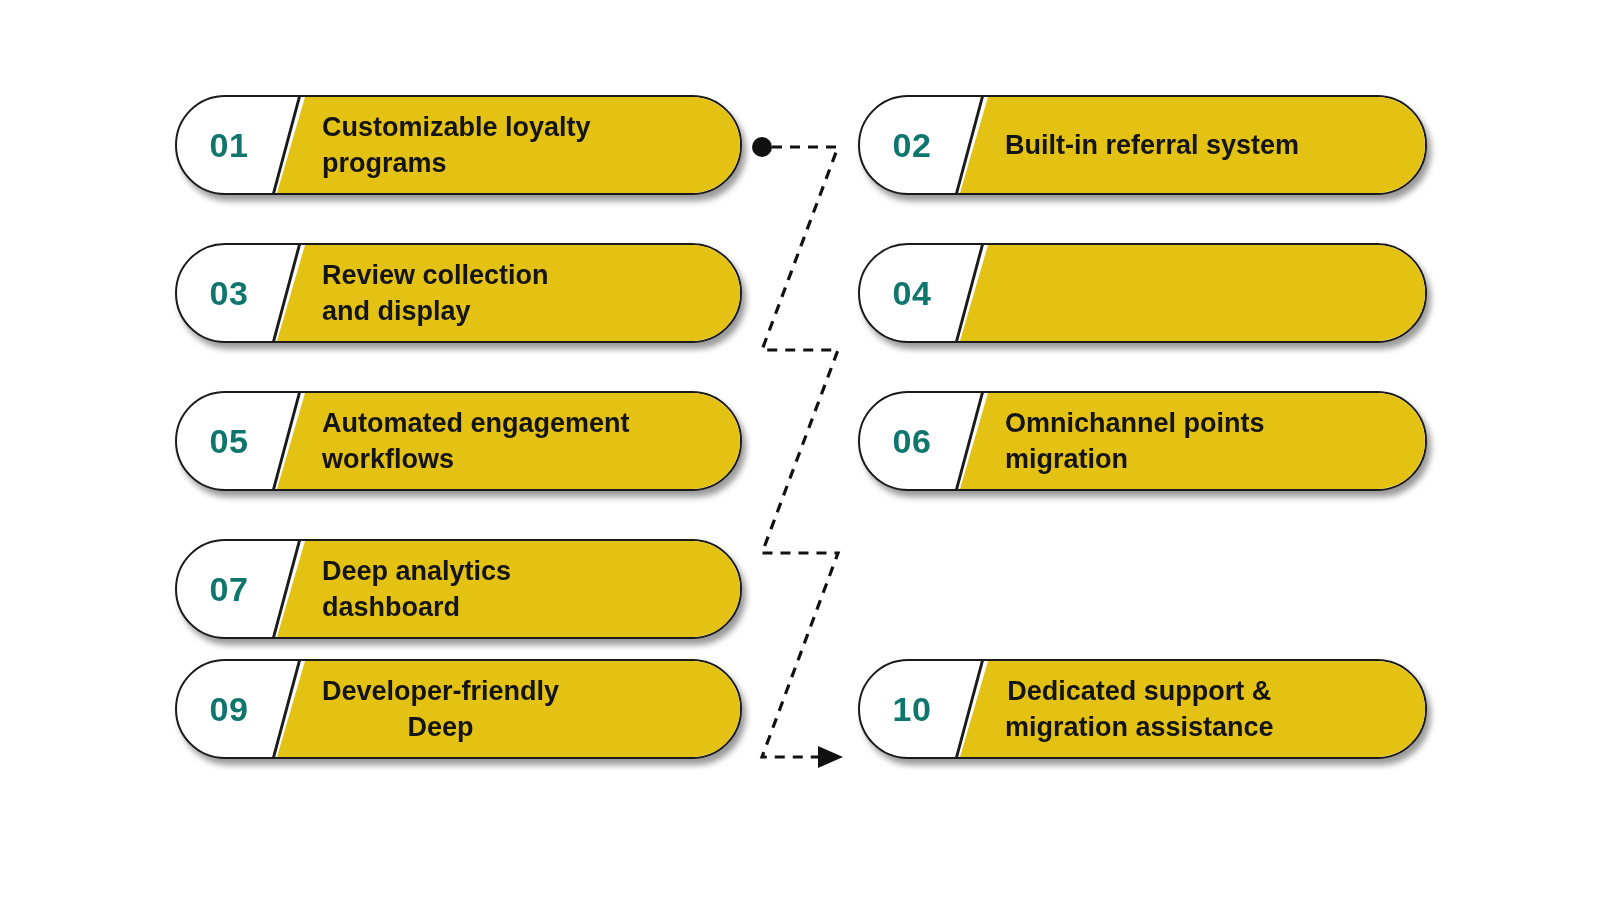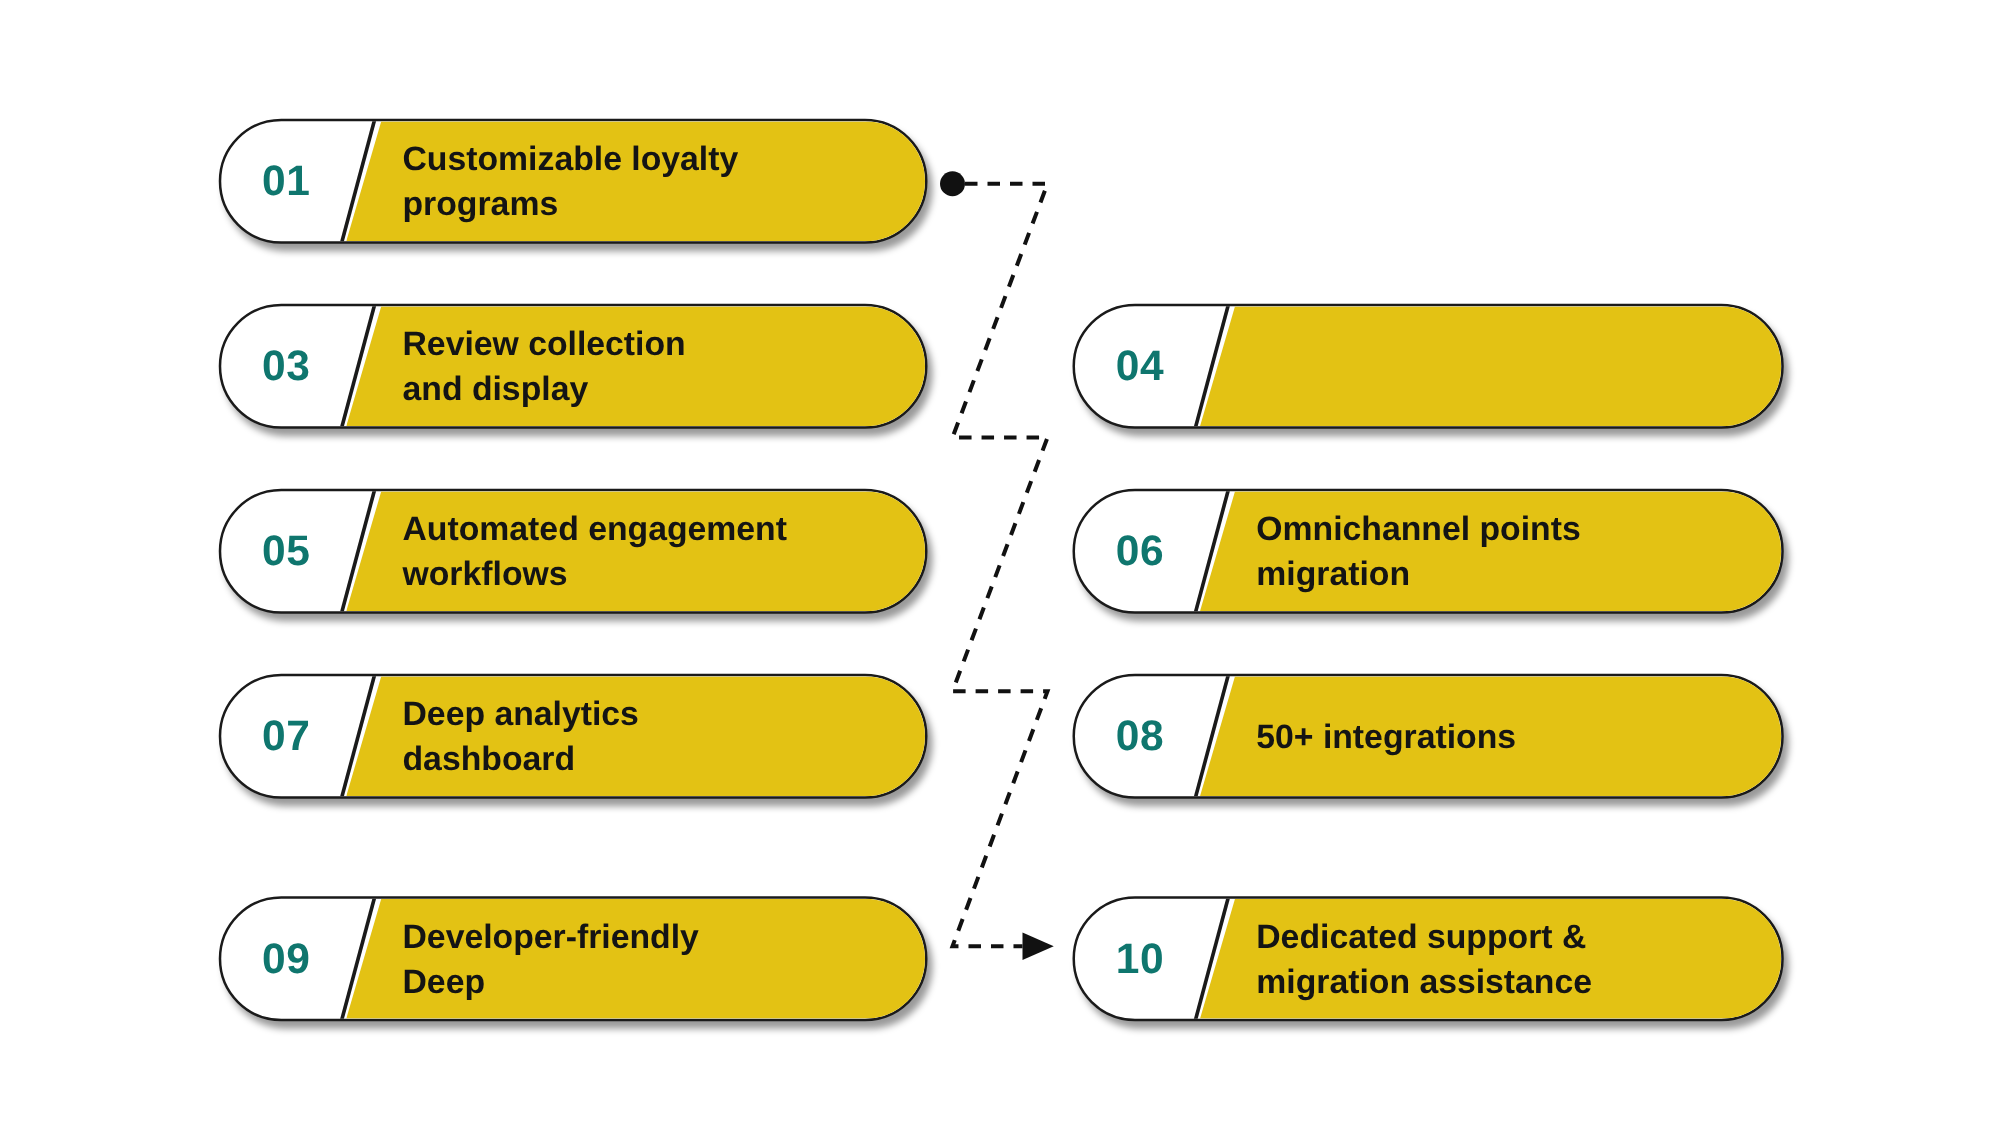--- a/index.html
+++ b/index.html
@@ -66,21 +66,21 @@
     white-space: pre-line;
   }
   
   .cl { left: 175px; width: 567px; }
   .cr { left: 858px; width: 569px; }
   
   .r0 { top: 95px; }
   .r1 { top: 243px; }
   .r2 { top: 391px; }
   .r3 { top: 539px; }
-  .r4 { top: 717px; }
+  .r4 { top: 659px; text-align: center; }
   
   .connector-svg {
     position: absolute;
     left: 0; top: 0;
     width: 1600px;
     height: 900px;
     pointer-events: none;
   }
 </style>
 </head>
@@ -121,41 +121,41 @@
   </div>
 
   <div class="pill cl r4">
     <div class="yellow"></div>
     <div class="slash"></div>
     <div class="num">09</div>
     <div class="label">Developer-friendly
 Deep</div>
   </div>
 
+  <div class="pill cr r0">
+    <div class="yellow"></div>
+    <div class="slash"></div>
+    <div class="num">02</div>
+    <div class="label">Built-in referral system</div>
+  </div>
 
   <div class="pill cr r1">
     <div class="yellow"></div>
     <div class="slash"></div>
     <div class="num">04</div>
   </div>
 
   <div class="pill cr r2">
     <div class="yellow"></div>
     <div class="slash"></div>
     <div class="num">06</div>
     <div class="label">Omnichannel points
 migration</div>
   </div>
 
-  <div class="pill cr r3">
-    <div class="yellow"></div>
-    <div class="slash"></div>
-    <div class="num">08</div>
-    <div class="label">50+ integrations</div>
-  </div>
 
   <div class="pill cr r4">
     <div class="yellow"></div>
     <div class="slash"></div>
     <div class="num">10</div>
     <div class="label">Dedicated support &amp;
 migration assistance</div>
   </div>
 
   <svg class="connector-svg" viewBox="0 0 1600 900" xmlns="http://www.w3.org/2000/svg">

